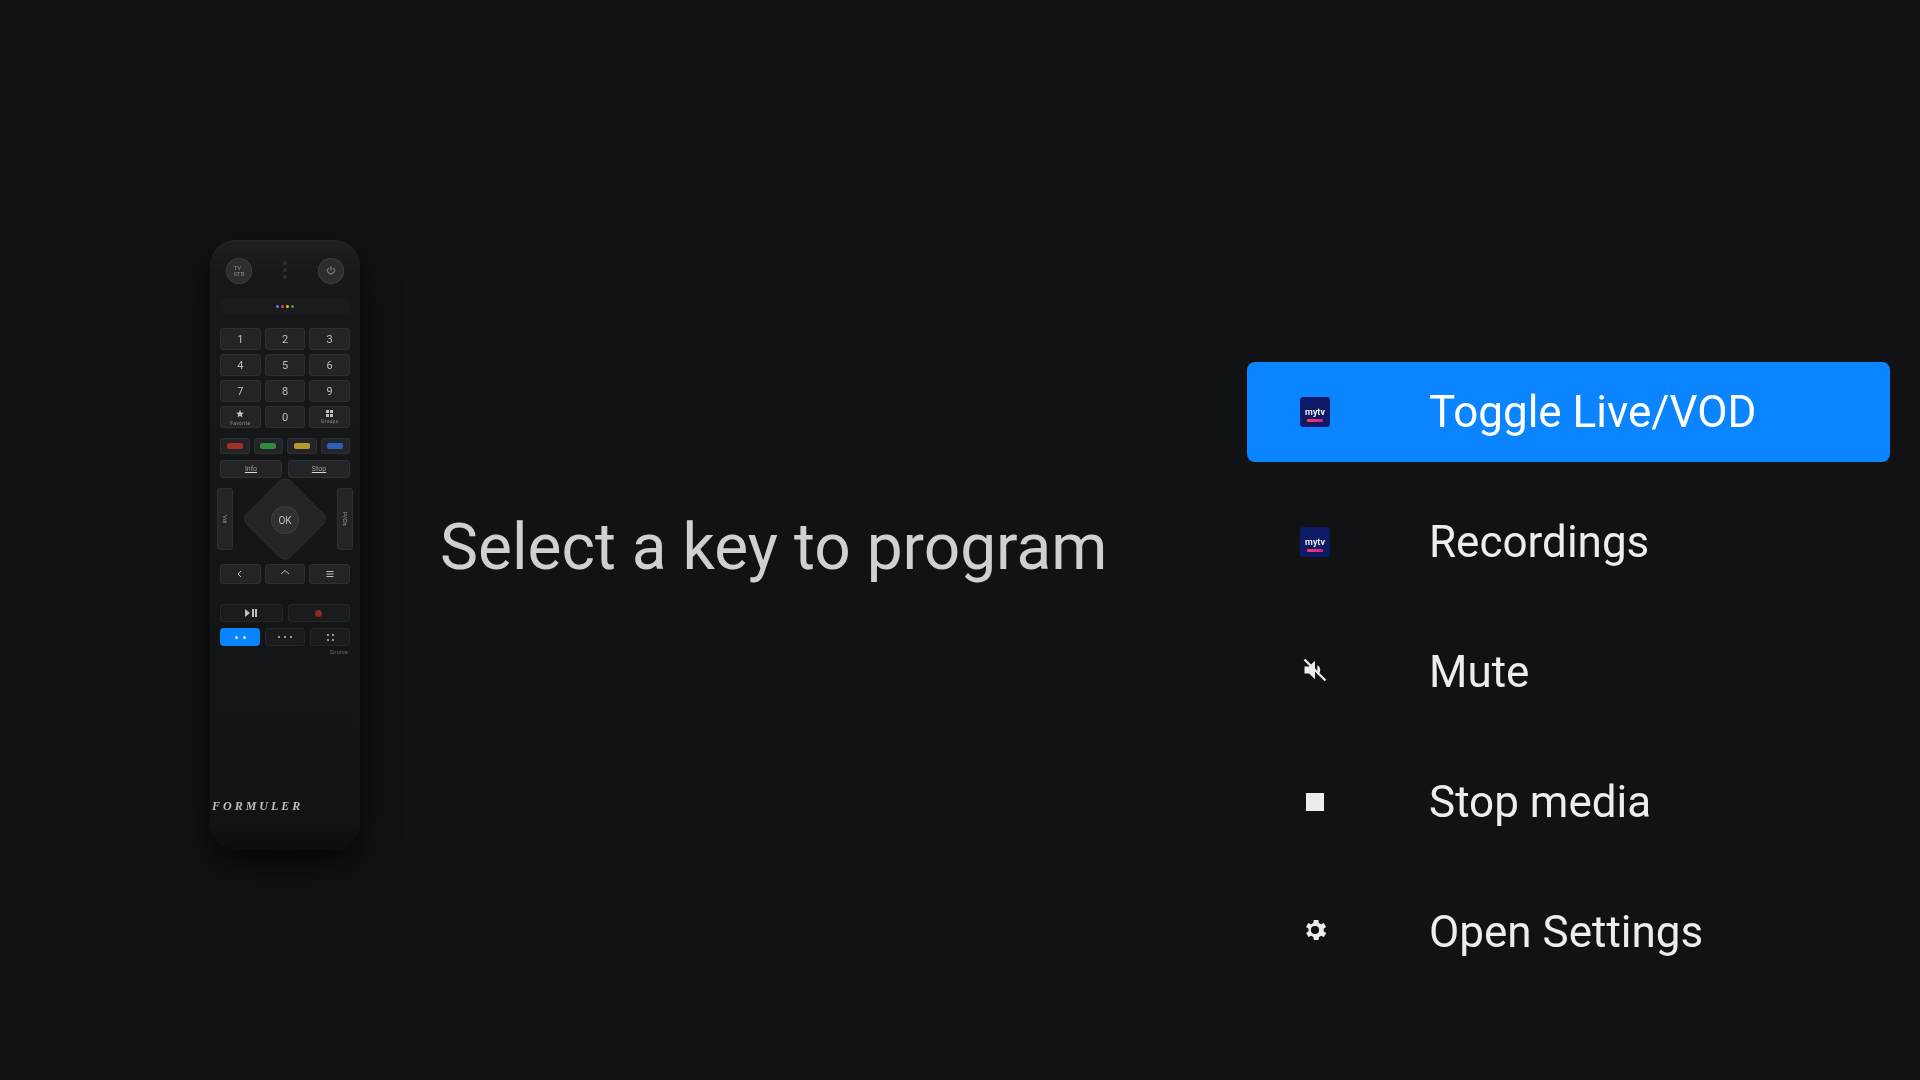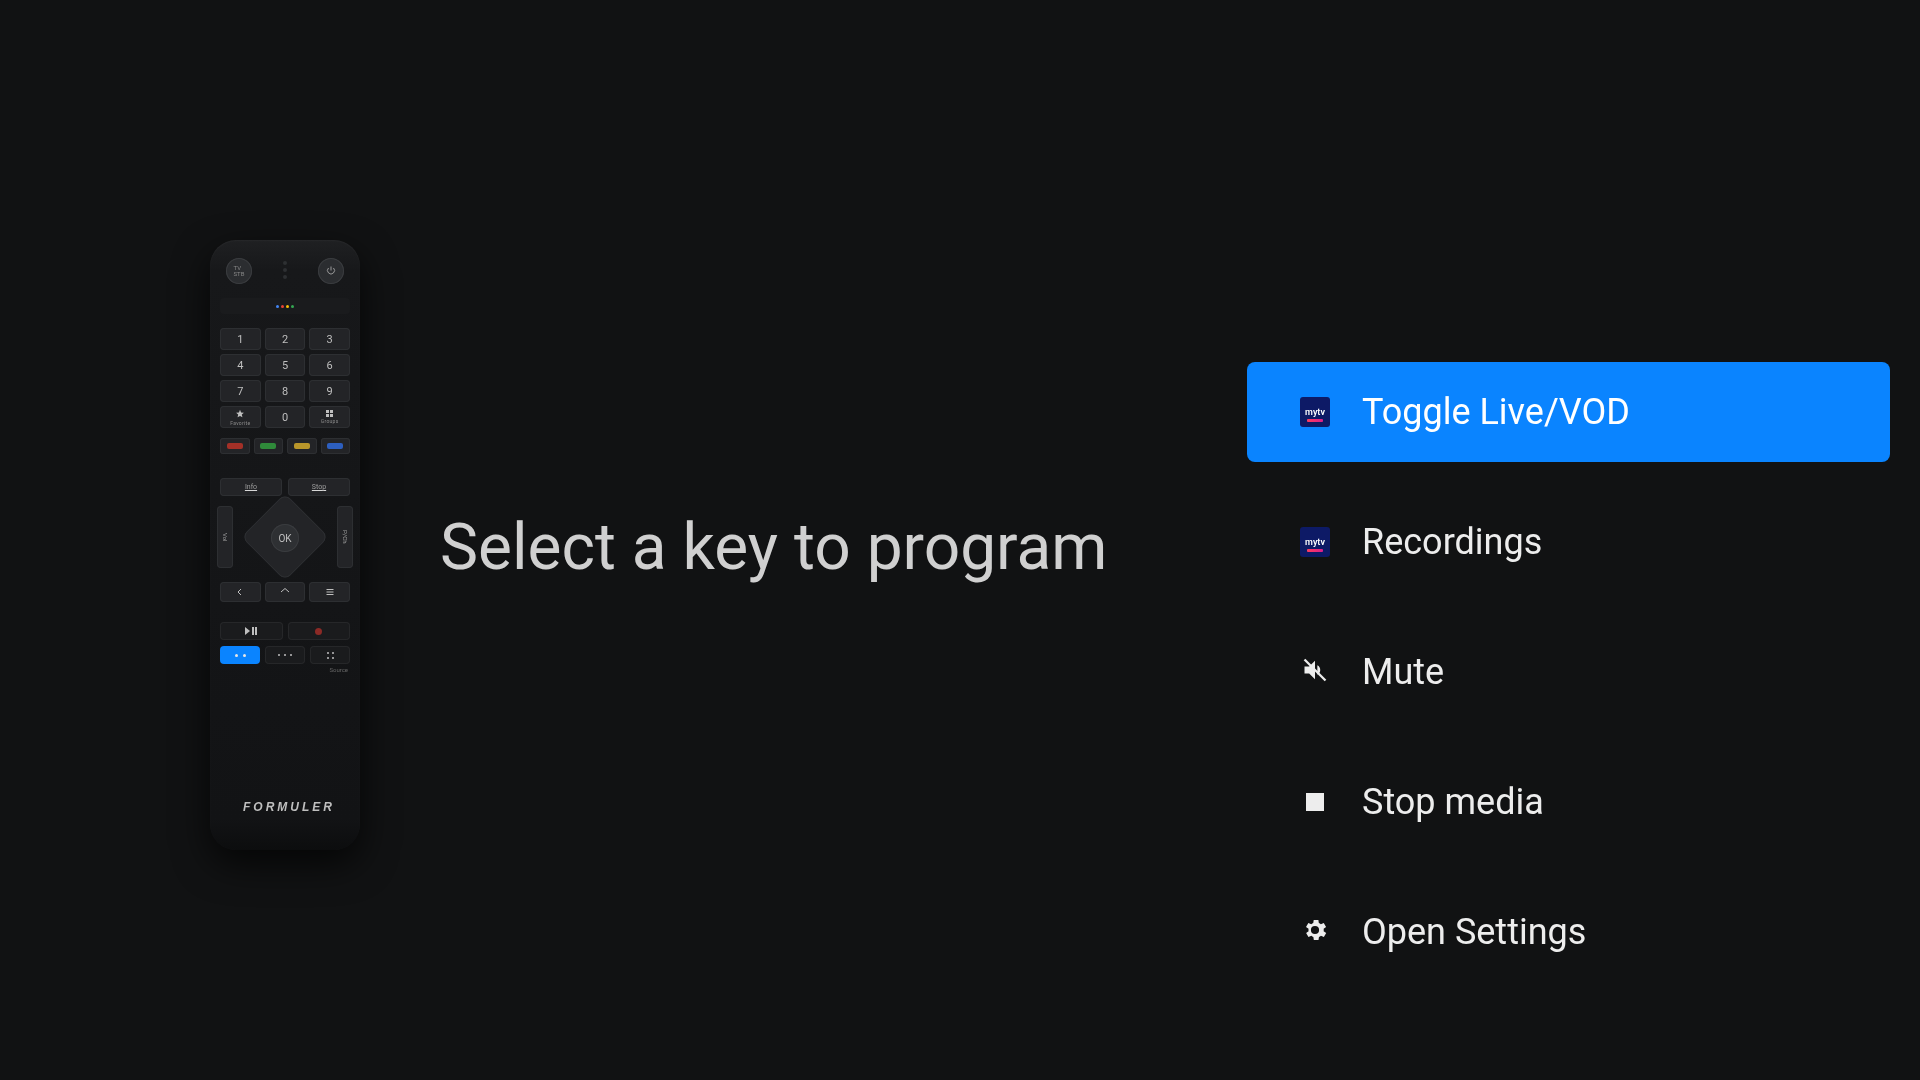--- a/index.html
+++ b/index.html
@@ -58,21 +58,21 @@
   .key.star svg{width:10px;height:10px;fill:#bfbfbf;}
 
   .color-row{margin-top:10px;display:grid;grid-template-columns:repeat(4,1fr);gap:4px;}
   .ckey{height:16px;border-radius:3px;background:#232427;box-shadow:inset 0 0 0 1px #2d2f32;display:flex;align-items:center;justify-content:center;}
   .ckey span{display:block;width:16px;height:6px;border-radius:2px;}
   .ckey.red span{background:#a33027;}
   .ckey.green span{background:#2f8a3a;}
   .ckey.yellow span{background:#b9962a;}
   .ckey.blue span{background:#2d5fbf;}
 
-  .wide-row{margin-top:24px;display:grid;grid-template-columns:1fr 1fr;gap:6px;text-decoration:underline;}
+  .wide-row{margin-top:6px;display:grid;grid-template-columns:1fr 1fr;gap:6px;text-decoration:underline;}
   .wide-key{height:18px;background:#232427;border-radius:4px;font-size:7px;color:#9d9d9d;display:flex;align-items:center;justify-content:center;box-shadow:inset 0 0 0 1px #2d2f32;}
 
   .dpad-wrap{position:relative;margin:10px auto 0;width:92px;height:62px;}
   .dpad-side{position:absolute;top:0;height:62px;width:16px;background:#232427;border-radius:4px;font-size:6px;color:#9d9d9d;display:flex;align-items:center;justify-content:center;box-shadow:inset 0 0 0 1px #2d2f32;writing-mode:vertical-rl;}
   .dpad-side.left{left:-22px;}
   .dpad-side.right{right:-22px;}
   .dpad{width:92px;height:62px;position:relative;}
   .dpad-bg{width:62px;height:62px;border-radius:8px;background:#232427;transform:rotate(45deg);position:absolute;left:15px;top:0;box-shadow:inset 0 0 0 1px #2d2f32;}
   .dpad-ok{position:absolute;left:32px;top:18px;width:28px;height:28px;border-radius:50%;background:#2e3033;display:flex;align-items:center;justify-content:center;font-size:10px;color:#bfbfbf;box-shadow:inset 0 0 0 1px #3a3c3f;}
 
@@ -92,21 +92,21 @@
   .hot-key{height:18px;background:#1a1b1d;border-radius:4px;display:flex;align-items:center;justify-content:center;box-shadow:inset 0 0 0 1px #262729;}
   .hot-key.blue{background:#0a84ff;box-shadow:none;}
   .hot-key .dots2{display:flex;gap:5px;}
   .hot-key .dots2 span{width:3px;height:3px;border-radius:50%;background:#e6e6e6;display:block;}
   .hot-key .dots3{display:flex;gap:4px;}
   .hot-key .dots3 span{width:2px;height:2px;border-radius:50%;background:#bfbfbf;display:block;}
   .hot-key .dots4{display:grid;grid-template-columns:repeat(2,1fr);gap:3px;}
   .hot-key .dots4 span{width:2px;height:2px;border-radius:50%;background:#bfbfbf;display:block;}
   .src-label{font-size:6px;color:#666;text-align:right;margin-top:2px;padding-right:2px;}
 
-  .brand{position:absolute;bottom:36px;left:8px;right:0;text-align:center;font-family:Liberation Sans, sans-serif;font-size:12px;letter-spacing:3px;color:#bfbfbf;font-style:italic;font-weight:700;}
+  .brand{position:absolute;bottom:36px;left:2px;right:0;text-align:left;font-family:Liberation Serif, serif;font-size:12px;letter-spacing:3px;color:#bfbfbf;font-style:italic;font-weight:700;}
 
   
   .prompt {
     position:absolute; left:440px; top:510px;
     font-size:64px; color:#d0d0d0; font-weight:400;
   }
 
   
   .menu {
     position:absolute; right:30px; top:362px;
@@ -116,29 +116,29 @@
     display:flex; align-items:center; gap:42px;
     padding: 0 0 26px 52px;
     border-bottom:1px solid #3a3a3a;
     margin-bottom:18px;
   }
   .menu-header .dots2h{display:flex;gap:14px;}
   .menu-header .dots2h span{width:6px;height:6px;border-radius:50%;background:#e2e2e2;display:block;}
   .menu-header-label{font-size:36px;color:#ededed;}
 
   .menu-item{
-    display:flex; align-items:center; gap:31px;
+    display:flex; align-items:center; gap:66px;
     padding:0 0 0 52px;
     height:100px; border-radius:8px;
     cursor:pointer;
     margin-bottom:30px;
   }
   .menu-item.selected{ background:#0a84ff; }
   .menu-item .icon-slot{width:32px;display:flex;justify-content:center;align-items:center;}
-  .menu-label{font-size:36px;color:#ededed;}
+  .menu-label{font-size:44px;color:#ededed;margin-left:32px;}
   .menu-item.selected .menu-label{color:#fff;}
 
   .mytv-badge{
     width:30px;height:30px;background:#0d1a66;border-radius:3px;
     display:flex;flex-direction:column;align-items:center;justify-content:center;
     font-size:9px;color:#fff;font-weight:600;line-height:1;position:relative;
   }
   .mytv-badge::after{content:"";position:absolute;bottom:5px;width:16px;height:3px;background:linear-gradient(90deg,#ff3b5c,#d91f8c);border-radius:1px;}
 
   .stop-square{width:18px;height:18px;background:#ededed;}

